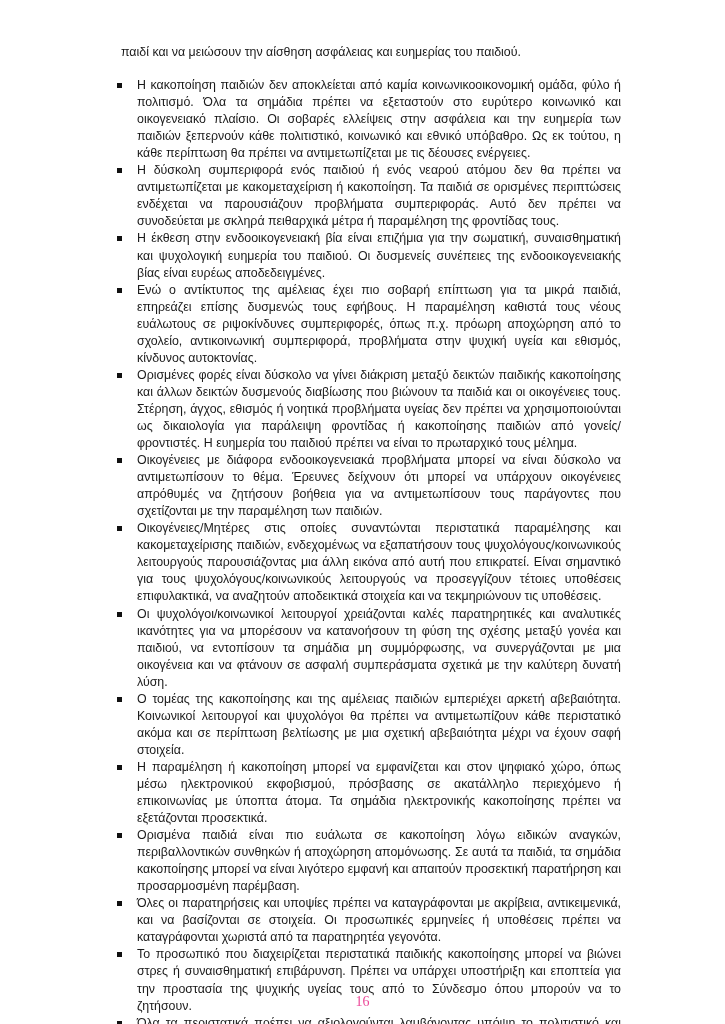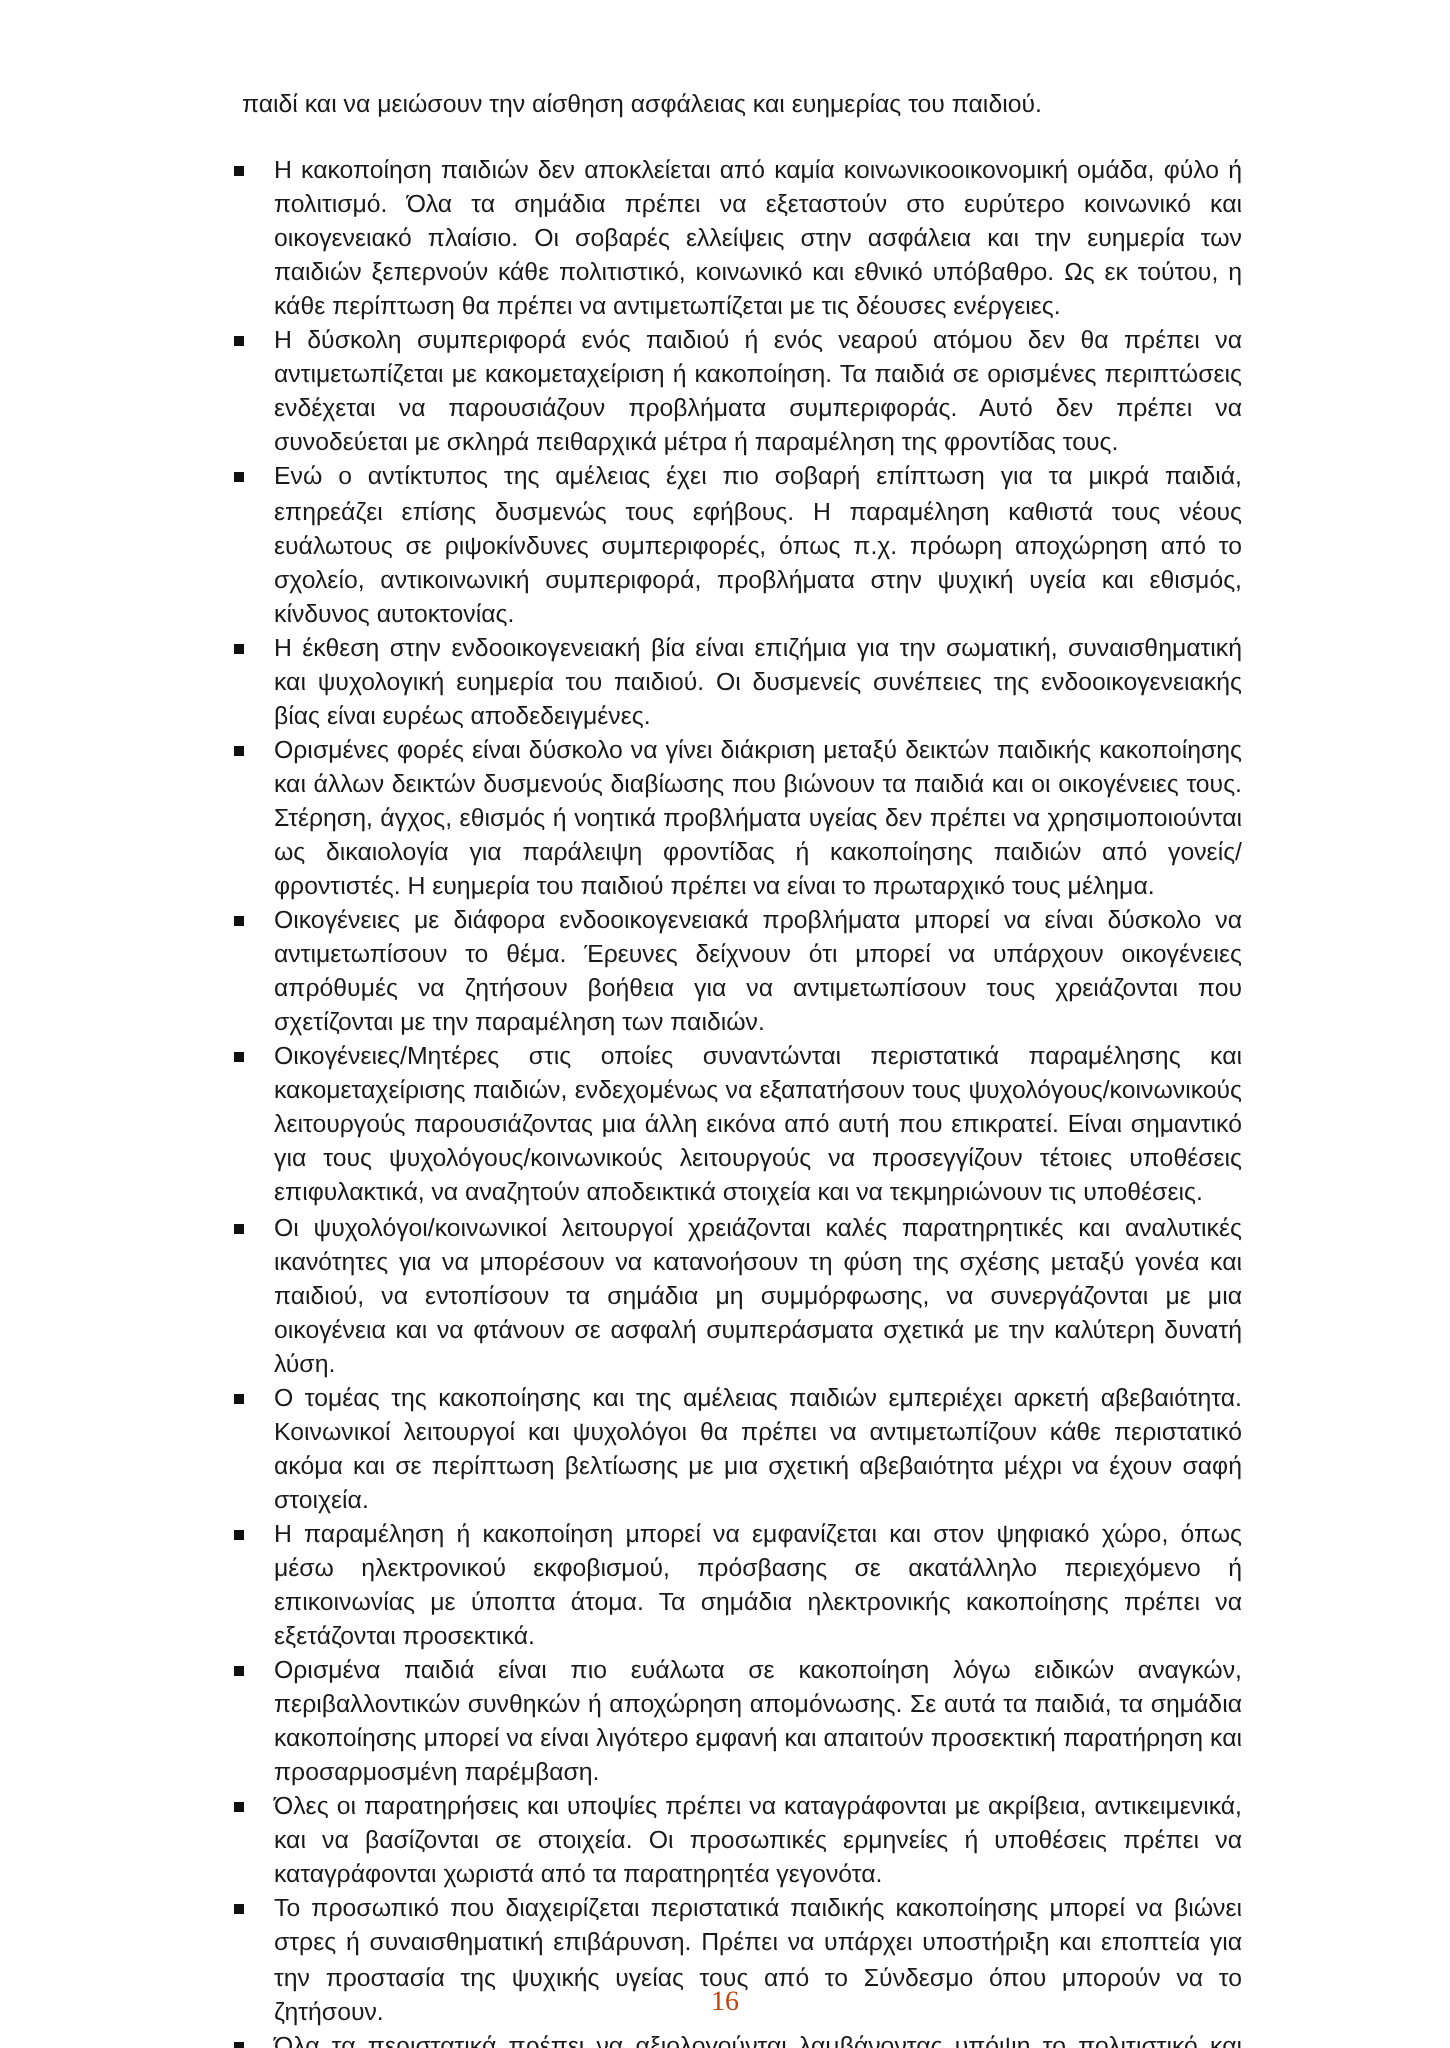--- a/index.html
+++ b/index.html
@@ -16,36 +16,36 @@
     ul.bullets { list-style: none; margin: 16px; padding: 0; }
     ul.bullets li {
       position: relative; margin: 0; padding: 0; text-align: justify;
       hyphens: none;
     }
     ul.bullets li .bullet {
       position: absolute; left: -20px; top: 6px; width: 5px; height: 5px; background: #111;
     }
     .page-number {
       position: absolute; left: 0; width: 725px; top: 994px; text-align: center;
-      font-family: "Liberation Serif", serif; font-size: 14px; color: #c2410c;
+      font-family: "Liberation Serif", serif; font-size: 14px; color: #ec4899;
     }
   </style>
 </head>
 <body>
 
 <div class="page">
   <div class="content">
     <p class="cont-line">παιδί και να μειώσουν την αίσθηση ασφάλειας και ευημερίας του παιδιού.</p>
     <ul class="bullets">
       <li><span class="bullet"></span><span>Η κακοποίηση παιδιών δεν αποκλείεται από καμία κοινωνικοοικονομική ομάδα, φύλο ή πολιτισμό. Όλα τα σημάδια πρέπει να εξεταστούν στο ευρύτερο κοινωνικό και οικογενειακό πλαίσιο. Οι σοβαρές ελλείψεις στην ασφάλεια και την ευημερία των παιδιών ξεπερνούν κάθε πολιτιστικό, κοινωνικό και εθνικό υπόβαθρο. Ως εκ τούτου, η κάθε περίπτωση θα πρέπει να αντιμετωπίζεται με τις δέουσες ενέργειες.</span></li>
       <li><span class="bullet"></span><span>Η δύσκολη συμπεριφορά ενός παιδιού ή ενός νεαρού ατόμου δεν θα πρέπει να αντιμετωπίζεται με κακομεταχείριση ή κακοποίηση. Τα παιδιά σε ορισμένες περιπτώσεις ενδέχεται να παρουσιάζουν προβλήματα συμπεριφοράς. Αυτό δεν πρέπει να συνοδεύεται με σκληρά πειθαρχικά μέτρα ή παραμέληση της φροντίδας τους.</span></li>
+      <li><span class="bullet"></span><span>Η έκθεση στην ενδοοικογενειακή βία είναι επιζήμια για την σωματική, συναισθηματική και ψυχολογική ευημερία του παιδιού. Οι δυσμενείς συνέπειες της ενδοοικογενειακής βίας είναι ευρέως αποδεδειγμένες.</span></li>
       <li><span class="bullet"></span><span>Ενώ ο αντίκτυπος της αμέλειας έχει πιο σοβαρή επίπτωση για τα μικρά παιδιά, επηρεάζει επίσης δυσμενώς τους εφήβους. Η παραμέληση καθιστά τους νέους ευάλωτους σε ριψοκίνδυνες συμπεριφορές, όπως π.χ. πρόωρη αποχώρηση από το σχολείο, αντικοινωνική συμπεριφορά, προβλήματα στην ψυχική υγεία και εθισμός, κίνδυνος αυτοκτονίας.</span></li>
-      <li><span class="bullet"></span><span>Η έκθεση στην ενδοοικογενειακή βία είναι επιζήμια για την σωματική, συναισθηματική και ψυχολογική ευημερία του παιδιού. Οι δυσμενείς συνέπειες της ενδοοικογενειακής βίας είναι ευρέως αποδεδειγμένες.</span></li>
       <li><span class="bullet"></span><span>Ορισμένες φορές είναι δύσκολο να γίνει διάκριση μεταξύ δεικτών παιδικής κακοποίησης και άλλων δεικτών δυσμενούς διαβίωσης που βιώνουν τα παιδιά και οι οικογένειες τους. Στέρηση, άγχος, εθισμός ή νοητικά προβλήματα υγείας δεν πρέπει να χρησιμοποιούνται ως δικαιολογία  για παράλειψη φροντίδας ή κακοποίησης παιδιών από γονείς/φροντιστές. Η ευημερία του παιδιού πρέπει να είναι το πρωταρχικό τους μέλημα.</span></li>
-      <li><span class="bullet"></span><span>Οικογένειες με διάφορα ενδοοικογενειακά προβλήματα μπορεί να είναι δύσκολο να αντιμετωπίσουν το θέμα. Έρευνες δείχνουν ότι μπορεί να υπάρχουν οικογένειες απρόθυμές να ζητήσουν βοήθεια για να αντιμετωπίσουν τους χρειάζονται που σχετίζονται με την παραμέληση των παιδιών.</span></li>
+      <li><span class="bullet"></span><span>Οικογένειες με διάφορα ενδοοικογενειακά προβλήματα μπορεί να είναι δύσκολο να αντιμετωπίσουν το θέμα. Έρευνες δείχνουν ότι μπορεί να υπάρχουν οικογένειες απρόθυμές να ζητήσουν βοήθεια για να αντιμετωπίσουν τους παράγοντες που σχετίζονται με την παραμέληση των παιδιών.</span></li>
       <li><span class="bullet"></span><span>Οικογένειες/Μητέρες στις οποίες συναντώνται περιστατικά παραμέλησης και κακομεταχείρισης παιδιών, ενδεχομένως να εξαπατήσουν τους ψυχολόγους/κοινωνικούς λειτουργούς παρουσιάζοντας μια άλλη εικόνα από αυτή που επικρατεί. Είναι σημαντικό για τους ψυχολόγους/κοινωνικούς λειτουργούς να προσεγγίζουν τέτοιες υποθέσεις επιφυλακτικά, να αναζητούν αποδεικτικά στοιχεία και να τεκμηριώνουν τις υποθέσεις.</span></li>
       <li><span class="bullet"></span><span>Οι ψυχολόγοι/κοινωνικοί λειτουργοί χρειάζονται καλές παρατηρητικές και αναλυτικές ικανότητες για να μπορέσουν να κατανοήσουν τη φύση της σχέσης μεταξύ γονέα και παιδιού, να εντοπίσουν τα σημάδια μη συμμόρφωσης, να συνεργάζονται με μια οικογένεια και να φτάνουν σε ασφαλή συμπεράσματα σχετικά με την καλύτερη δυνατή λύση.</span></li>
       <li><span class="bullet"></span><span>Ο τομέας της κακοποίησης και της αμέλειας παιδιών εμπεριέχει αρκετή αβεβαιότητα. Κοινωνικοί λειτουργοί και ψυχολόγοι θα πρέπει να αντιμετωπίζουν κάθε περιστατικό ακόμα και σε περίπτωση βελτίωσης με μια σχετική αβεβαιότητα μέχρι να έχουν σαφή στοιχεία.</span></li>
       <li><span class="bullet"></span><span>Η παραμέληση ή κακοποίηση μπορεί να εμφανίζεται και στον ψηφιακό χώρο, όπως μέσω ηλεκτρονικού εκφοβισμού, πρόσβασης σε ακατάλληλο περιεχόμενο ή επικοινωνίας με ύποπτα άτομα. Τα σημάδια ηλεκτρονικής κακοποίησης πρέπει να εξετάζονται προσεκτικά.</span></li>
       <li><span class="bullet"></span><span>Ορισμένα παιδιά είναι πιο ευάλωτα σε κακοποίηση λόγω ειδικών αναγκών, περιβαλλοντικών συνθηκών ή αποχώρηση απομόνωσης. Σε αυτά τα παιδιά, τα σημάδια κακοποίησης μπορεί να είναι λιγότερο εμφανή και απαιτούν προσεκτική παρατήρηση και προσαρμοσμένη παρέμβαση.</span></li>
       <li><span class="bullet"></span><span>Όλες οι παρατηρήσεις και υποψίες πρέπει να καταγράφονται με ακρίβεια, αντικειμενικά, και να βασίζονται σε στοιχεία. Οι προσωπικές ερμηνείες ή υποθέσεις πρέπει να καταγράφονται χωριστά από τα παρατηρητέα γεγονότα.</span></li>
       <li><span class="bullet"></span><span>Το προσωπικό που διαχειρίζεται περιστατικά παιδικής κακοποίησης μπορεί να βιώνει στρες ή συναισθηματική επιβάρυνση. Πρέπει να υπάρχει υποστήριξη και εποπτεία για την προστασία της ψυχικής υγείας τους από το Σύνδεσμο όπου μπορούν να το ζητήσουν.</span></li>
       <li><span class="bullet"></span><span>Όλα τα περιστατικά πρέπει να αξιολογούνται λαμβάνοντας υπόψη το πολιτιστικό και κοινωνικό πλαίσιο του παιδιού, χωρίς αυτό να ευημερία την ευθύνη για την προστασία του.</span></li>
       <li><span class="bullet"></span><span>Η αναγνώριση των σημείων κακοποίησης πρέπει να συνδυάζεται με εκπαίδευση προσωπικού και εθελοντών, ώστε να ενισχύεται η πρόληψη και η έγκαιρη παρέμβαση.</span></li>
     </ul>

